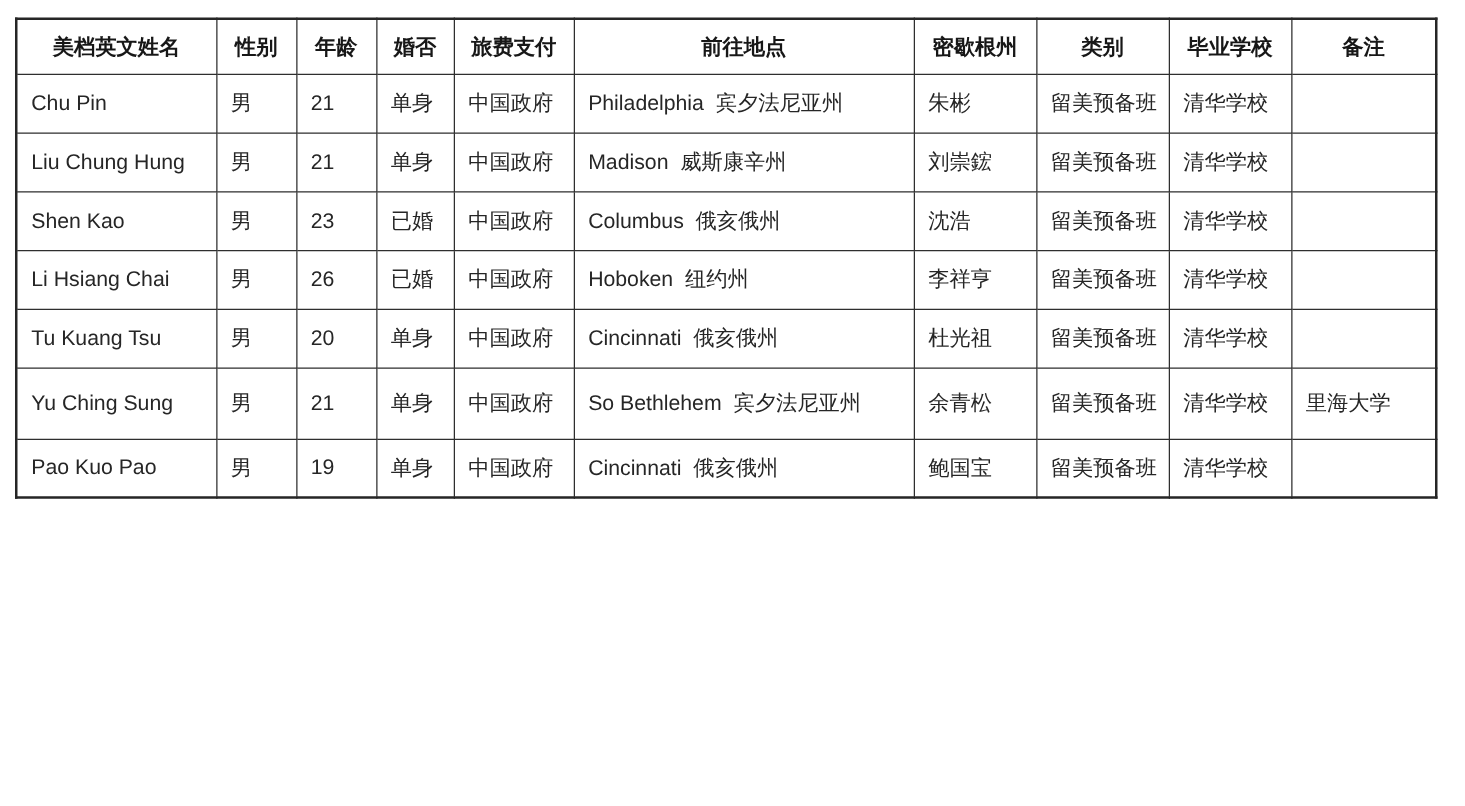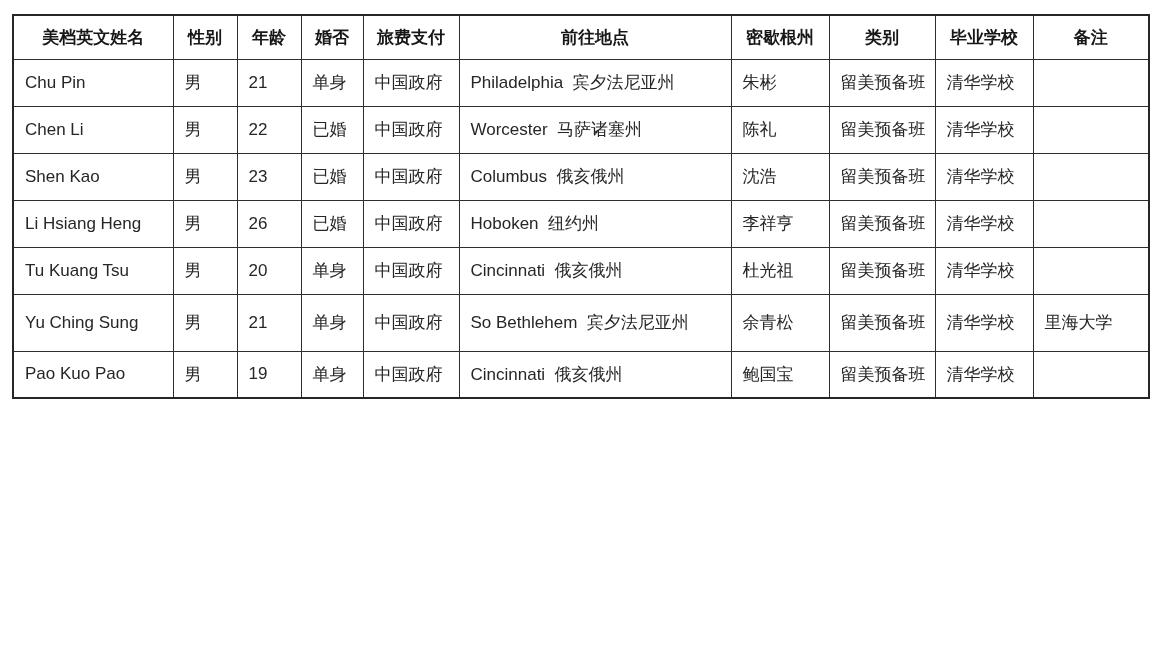--- a/index.html
+++ b/index.html
@@ -94,45 +94,45 @@
         <td class="col2">21</td>
         <td class="col3">单身</td>
         <td class="col4">中国政府</td>
         <td class="col5">Philadelphia &nbsp;宾夕法尼亚州</td>
         <td class="col6">朱彬</td>
         <td class="col7">留美预备班</td>
         <td class="col8">清华学校</td>
         <td class="col9"></td>
       </tr>
       <tr>
-        <td class="col0">Chen Li</td>
+        <td class="col0">Liu Chung Hung</td>
         <td class="col1">男</td>
-        <td class="col2">22</td>
-        <td class="col3">已婚</td>
+        <td class="col2">21</td>
+        <td class="col3">单身</td>
         <td class="col4">中国政府</td>
-        <td class="col5">Worcester &nbsp;马萨诸塞州</td>
-        <td class="col6">陈礼</td>
+        <td class="col5">Madison &nbsp;威斯康辛州</td>
+        <td class="col6">刘崇鋐</td>
         <td class="col7">留美预备班</td>
         <td class="col8">清华学校</td>
         <td class="col9"></td>
       </tr>
       <tr>
         <td class="col0">Shen Kao</td>
         <td class="col1">男</td>
         <td class="col2">23</td>
         <td class="col3">已婚</td>
         <td class="col4">中国政府</td>
         <td class="col5">Columbus &nbsp;俄亥俄州</td>
         <td class="col6">沈浩</td>
         <td class="col7">留美预备班</td>
         <td class="col8">清华学校</td>
         <td class="col9"></td>
       </tr>
       <tr>
-        <td class="col0">Li Hsiang Heng</td>
+        <td class="col0">Li Hsiang Chai</td>
         <td class="col1">男</td>
         <td class="col2">26</td>
         <td class="col3">已婚</td>
         <td class="col4">中国政府</td>
         <td class="col5">Hoboken &nbsp;纽约州</td>
         <td class="col6">李祥亨</td>
         <td class="col7">留美预备班</td>
         <td class="col8">清华学校</td>
         <td class="col9"></td>
       </tr>

